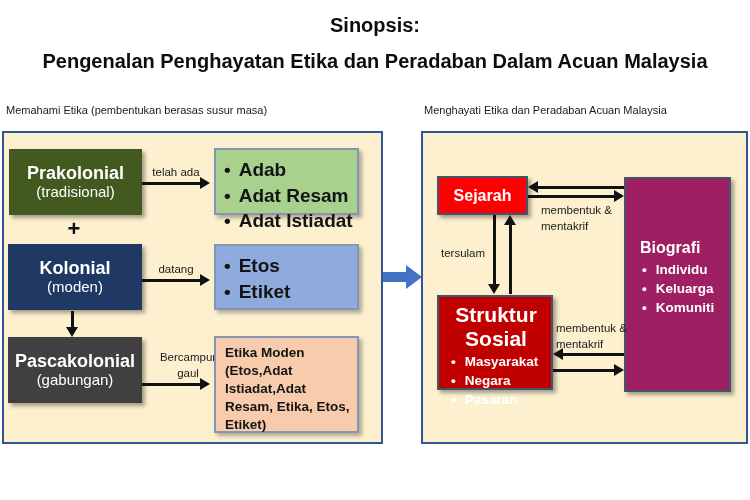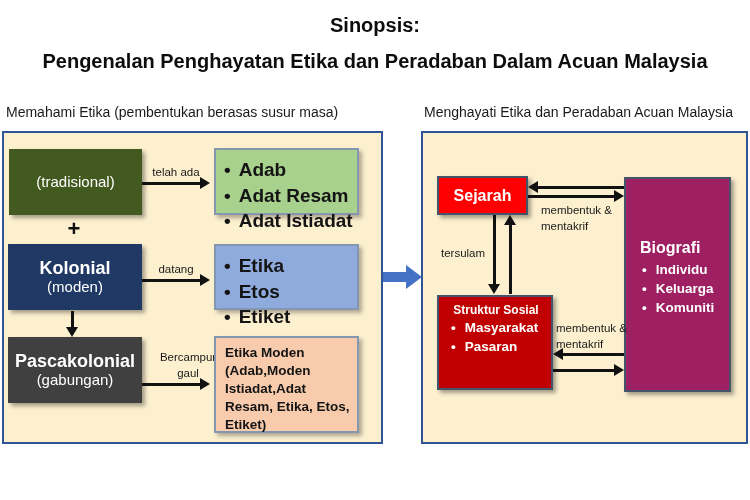--- a/index.html
+++ b/index.html
@@ -8,21 +8,21 @@
     font-family:"Liberation Sans", sans-serif; overflow:hidden; color:#111;
   }
   .abs { position:absolute; }
 
   
   .title-wrap { top:14px; left:0; width:750px; text-align:center; }
   .title-line1 { font-size:20px; font-weight:bold; color:#0d0d0d; }
   .title-line2 { font-size:20px; font-weight:bold; color:#0d0d0d; margin-top:13px; }
 
   
-  .sec-header { font-size:14px; color:#1a1a1a; white-space:nowrap; }
+  .sec-header { font-size:11px; color:#1a1a1a; white-space:nowrap; }
 
   
   .panel { background:#FCF0CF; border:2px solid #2F5597; box-sizing:border-box; }
 
   
   .stage { color:#fff; text-align:center; box-shadow:3px 3px 4px rgba(0,0,0,0.35);
            display:flex; flex-direction:column; justify-content:center; box-sizing:border-box; }
   .stage .t { font-size:18px; font-weight:bold; line-height:1.15; }
   .stage .s { font-size:15px; line-height:1.2; }
 
@@ -75,20 +75,21 @@
   <div class="abs sec-header" style="left:6px; top:104px;">Memahami Etika (pembentukan berasas susur masa)</div>
   <div class="abs sec-header" style="left:424px; top:104px;">Menghayati Etika dan Peradaban Acuan Malaysia</div>
 
   <div class="abs panel" style="left:2px; top:131px; width:381px; height:313px;"></div>
 
   <div class="abs panel" style="left:421px; top:131px; width:327px; height:313px;"></div>
 
   <div class="bigarrow"></div>
 
   <div class="abs stage" style="left:9px; top:149px; width:133px; height:66px; background:#42591F;">
+    <div class="t">Prakolonial</div>
     <div class="s">(tradisional)</div>
   </div>
 
   <div class="abs plus" style="left:58px; top:216px; width:32px;">+</div>
 
   <div class="abs stage" style="left:8px; top:244px; width:134px; height:66px; background:#1F3864;">
     <div class="t">Kolonial</div>
     <div class="s">(moden)</div>
   </div>
 
@@ -111,47 +112,47 @@
   <div class="abs litebox" style="left:214px; top:148px; width:145px; height:67px; background:#A9D18E;">
     <ul>
       <li>Adab</li>
       <li>Adat Resam</li>
       <li>Adat Istiadat</li>
     </ul>
   </div>
 
   <div class="abs litebox" style="left:214px; top:244px; width:145px; height:66px; background:#8FAADC;">
     <ul>
-      <li>Etika</li>
       <li>Etos</li>
       <li>Etiket</li>
     </ul>
   </div>
 
   <div class="abs litebox" style="left:214px; top:336px; width:145px; height:97px; background:#F7CBAC;">
-    <div class="peachtext">Etika Moden (Adab,Moden Istiadat,Adat Resam, Etika, Etos, Etiket)</div>
+    <div class="peachtext">Etika Moden (Etos,Adat Istiadat,Adat Resam, Etika, Etos, Etiket)</div>
   </div>
 
   <div class="abs redbox" style="left:624px; top:177px; width:107px; height:215px; background:#9E2063; padding:60px 0 0 10px;">
     <div class="hd" style="font-size:16px; text-align:left; padding-left:4px;">Biografi</div>
     <ul style="margin-top:4px;">
       <li>Individu</li>
       <li>Keluarga</li>
       <li>Komuniti</li>
     </ul>
   </div>
 
   <div class="abs redbox" style="left:437px; top:176px; width:91px; height:39px; background:#FE0000; display:flex; align-items:center; justify-content:center;">
     <div class="hd" style="font-size:16px;">Sejarah</div>
   </div>
 
   <div class="abs redbox" style="left:437px; top:295px; width:116px; height:95px; background:#C00000; padding:6px 4px 0 6px;">
-    <div class="hd" style="font-size:12px;">Struktur Sosial</div>
+    <div class="hd" style="font-size:21px;">Struktur Sosial</div>
     <ul>
       <li>Masyarakat</li>
+      <li>Negara</li>
       <li>Pasaran</li>
     </ul>
   </div>
 
   <div class="harrow left" style="left:538px; top:186px; width:86px;"></div>
   <div class="harrow right" style="left:528px; top:195px; width:86px;"></div>
   <div class="abs lbl" style="left:541px; top:202px; width:82px;">membentuk &amp; mentakrif</div>
 
   <div class="varrow down" style="left:493px; top:215px; height:69px;"></div>
   <div class="varrow up" style="left:509px; top:225px; height:69px;"></div>

